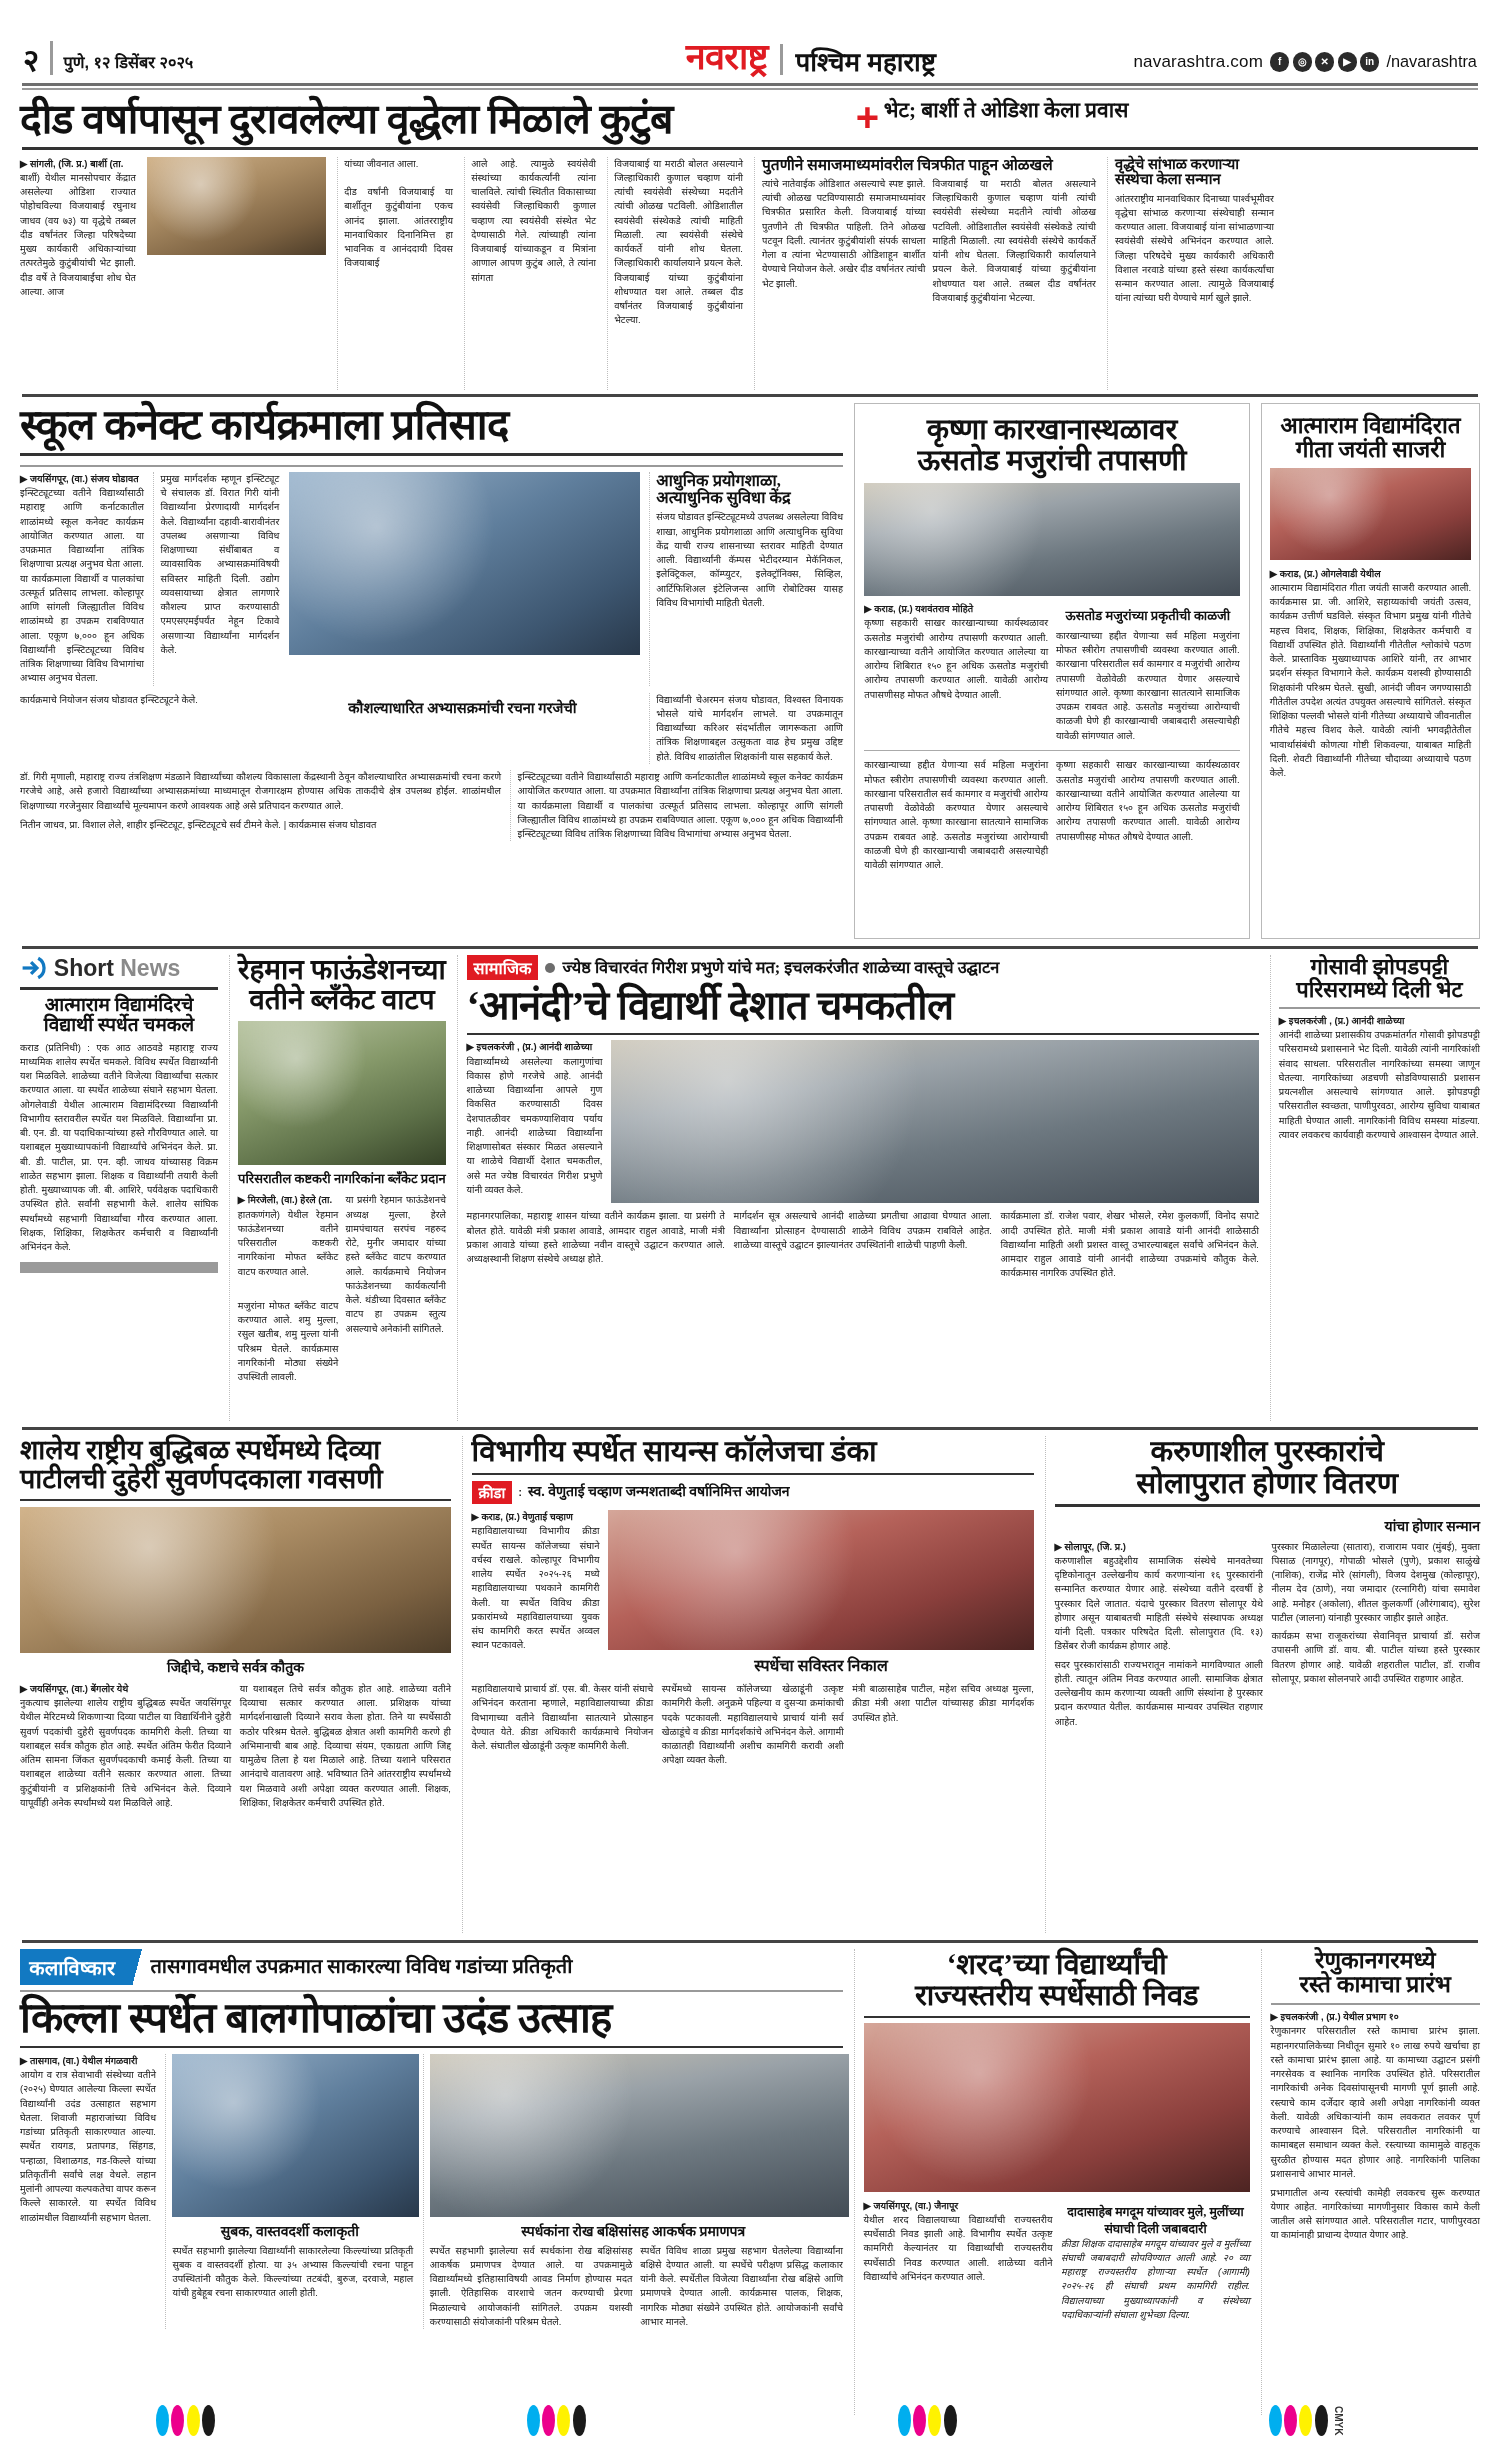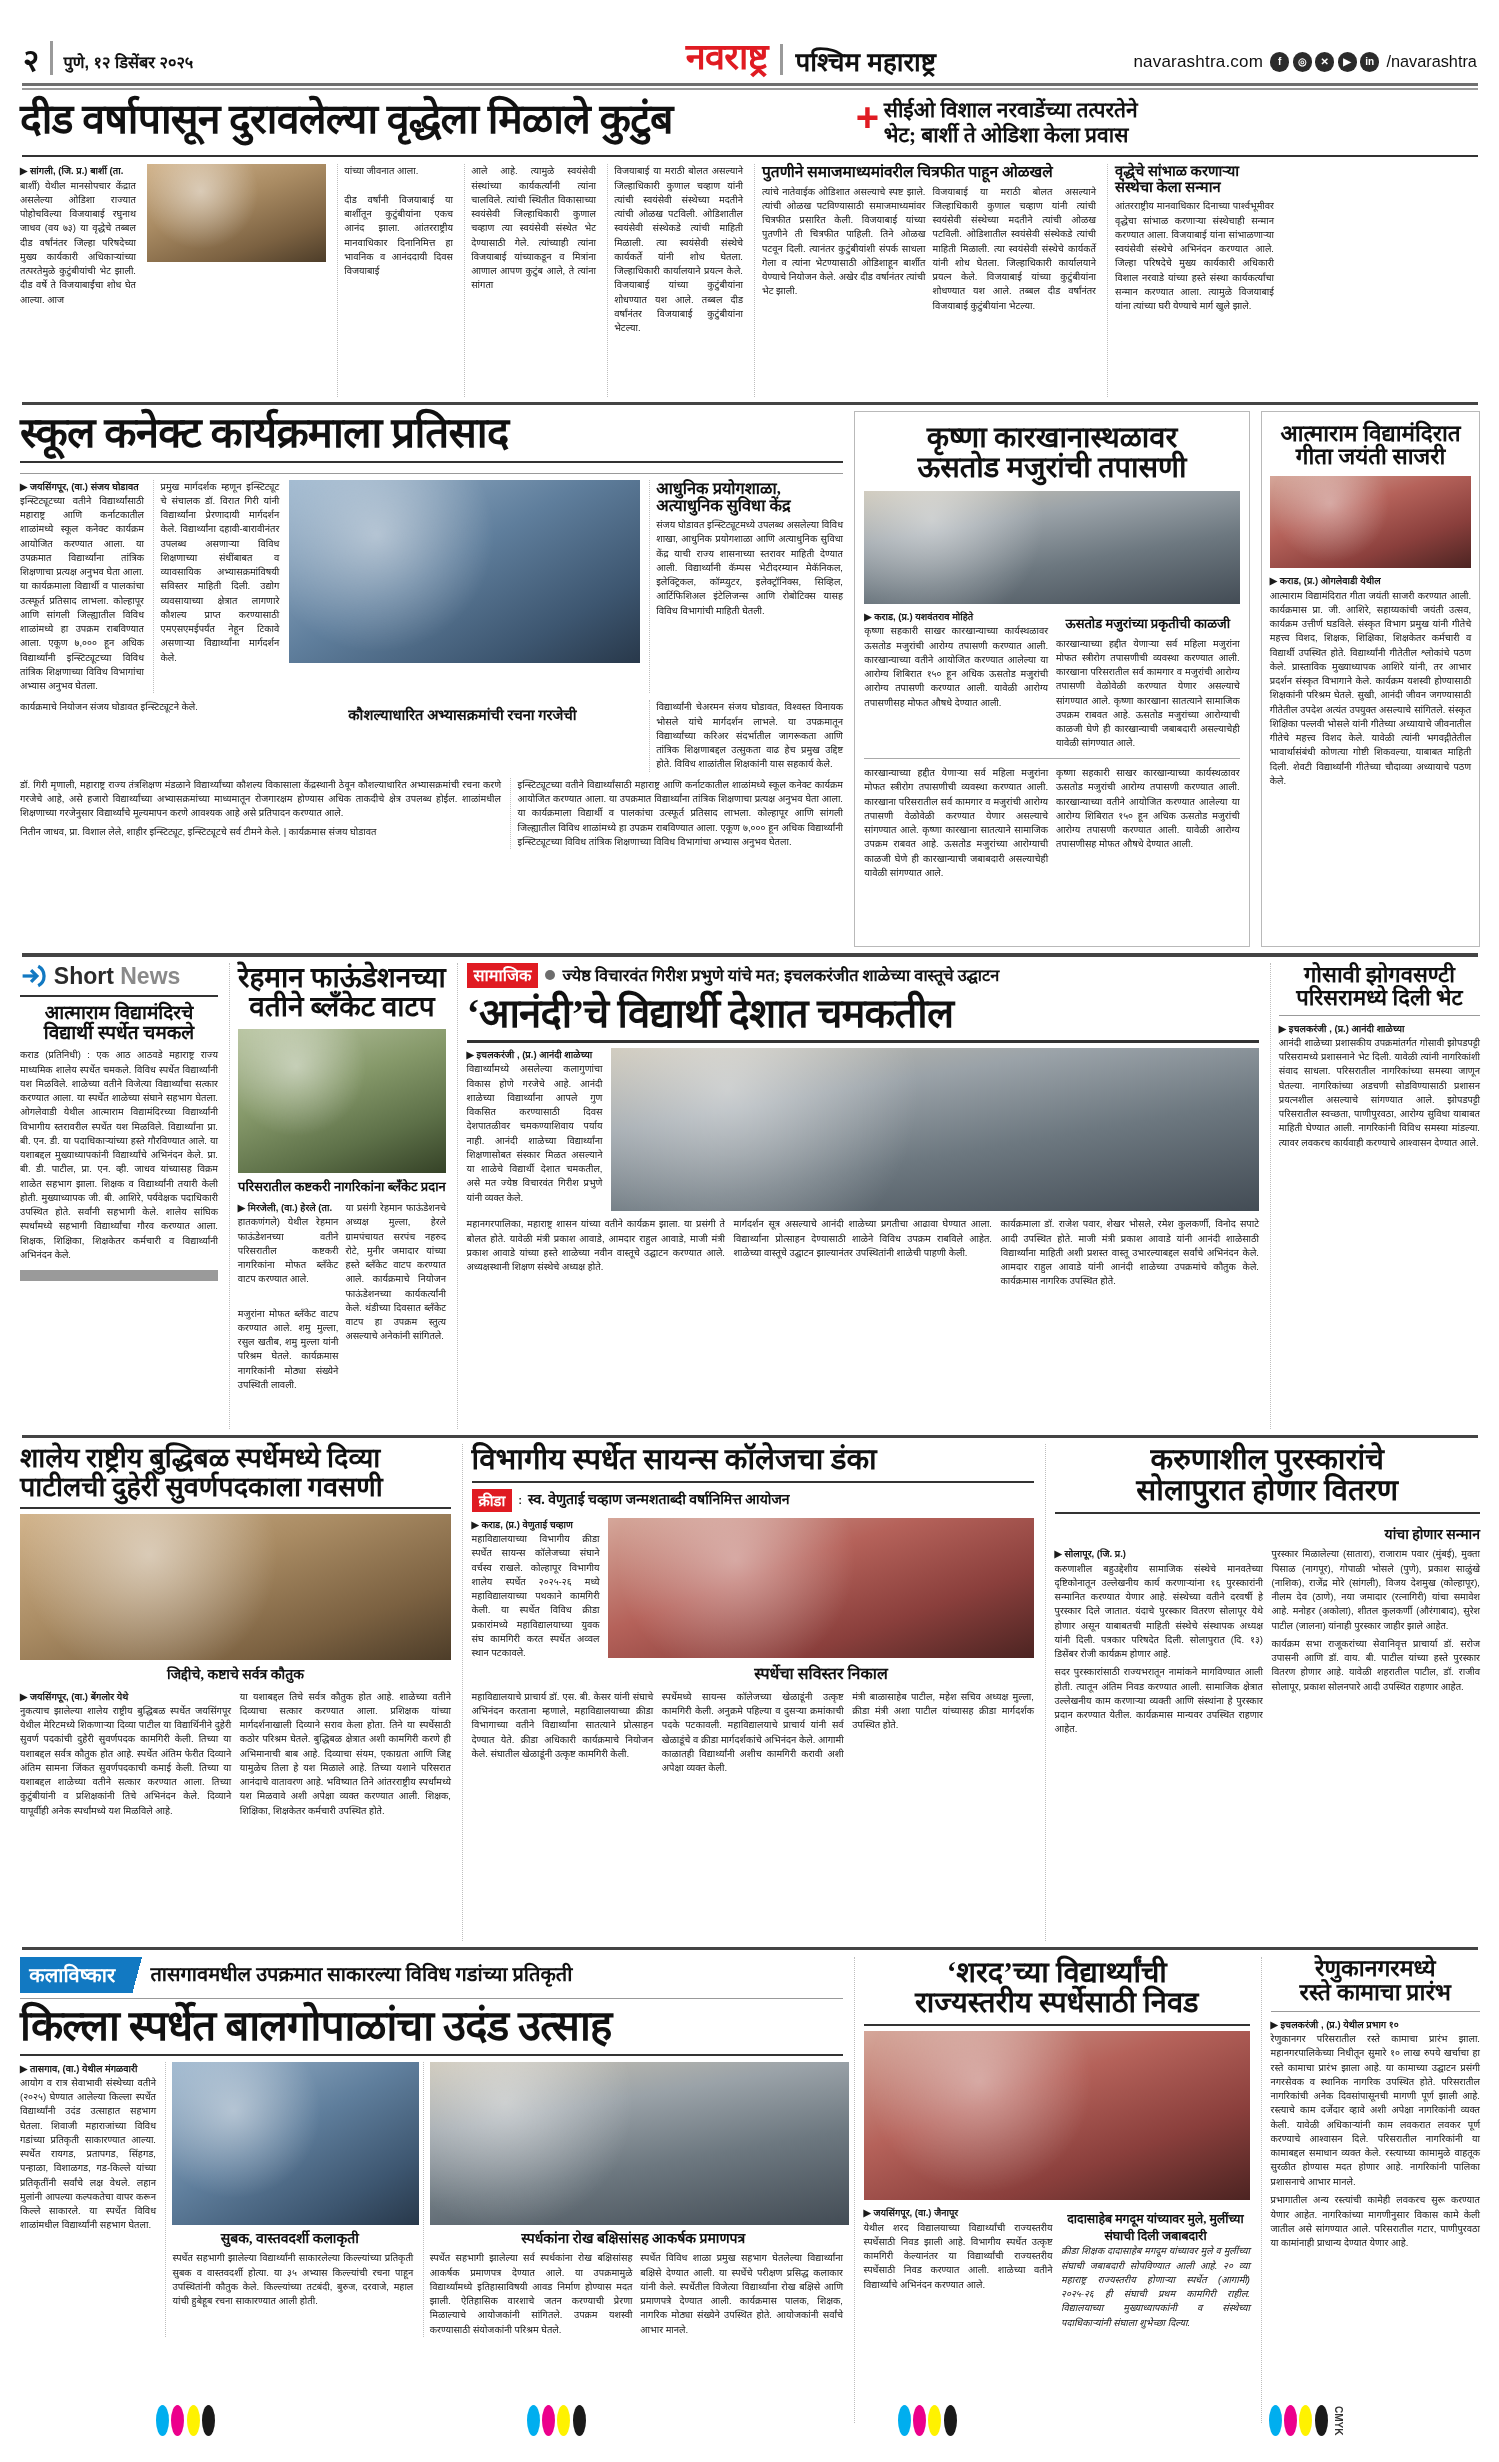--- a/index.html
+++ b/index.html
@@ -114,21 +114,20 @@
       <div class="handle">/navarashtra</div>
     </div>
   </div>
   <div class="rule-thick"></div>
   <div class="rule-thin"></div>
 
   <div style="display:flex;align-items:flex-start;gap:4.7px;margin-top:7.8px;">
     <div class="hl" style="font-size:41px;flex:0 0 831px;letter-spacing:-0.8px;">दीड वर्षापासून दुरावलेल्या वृद्धेला मिळाले कुटुंब</div>
     <div style="color:#e01b22;font-size:40px;font-weight:900;line-height:.9;margin-top:1.6px;">+</div>
     <div style="flex:1;font-family:'Liberation Serif',serif;font-weight:900;font-size:21px;line-height:1.22;">
-      <div>सीईओ विशाल नरवाडेंच्या तत्परतेने</div>
       <div>भेट; बार्शी ते ओडिशा केला प्रवास</div>
     </div>
   </div>
   <div style="height:2.3px;background:#333;margin:6.2px 1.6px 0 1.6px;"></div>
 
   <div class="cols" style="margin-top:7px;height:233px;">
     <div class="c col" style="flex:0 0 116px;">
       <div class="body-txt byline">▶ सांगली, (जि. प्र.) बार्शी (ता.</div>
       <div class="body-txt">बार्शी) येथील मानसोपचार केंद्रात असलेल्या ओडिशा राज्यात पोहोचविल्या विजयाबाई रघुनाथ जाधव (वय ७३) या वृद्धेचे तब्बल दीड वर्षांनंतर जिल्हा परिषदेच्या मुख्य कार्यकारी अधिकाऱ्यांच्या तत्परतेमुळे कुटुंबीयांची भेट झाली. दीड वर्षे ते विजयाबाईंचा शोध घेत आल्या. आज</div>
     </div>
@@ -293,21 +292,21 @@
         </div>
       </div>
       <div style="display:flex;gap:8.5px;margin-top:6.2px;">
         <div class="body-txt" style="flex:1;">महानगरपालिका, महाराष्ट्र शासन यांच्या वतीने कार्यक्रम झाला. या प्रसंगी ते बोलत होते. यावेळी मंत्री प्रकाश आवाडे, आमदार राहुल आवाडे, माजी मंत्री प्रकाश आवाडे यांच्या हस्ते शाळेच्या नवीन वास्तूचे उद्घाटन करण्यात आले. अध्यक्षस्थानी शिक्षण संस्थेचे अध्यक्ष होते.</div>
         <div class="body-txt" style="flex:1;">मार्गदर्शन सूत्र असल्याचे आनंदी शाळेच्या प्रगतीचा आढावा घेण्यात आला. विद्यार्थ्यांना प्रोत्साहन देण्यासाठी शाळेने विविध उपक्रम राबविले आहेत. शाळेच्या वास्तूचे उद्घाटन झाल्यानंतर उपस्थितांनी शाळेची पाहणी केली.</div>
         <div class="body-txt" style="flex:1;">कार्यक्रमाला डॉ. राजेश पवार, शेखर भोसले, रमेश कुलकर्णी, विनोद सपाटे आदी उपस्थित होते. माजी मंत्री प्रकाश आवाडे यांनी आनंदी शाळेसाठी विद्यार्थ्यांना माहिती अशी प्रशस्त वास्तू उभारल्याबद्दल सर्वांचे अभिनंदन केले. आमदार राहुल आवाडे यांनी आनंदी शाळेच्या उपक्रमांचे कौतुक केले. कार्यक्रमास नागरिक उपस्थित होते.</div>
       </div>
     </div>
 
     <div style="flex:0 0 210px;border-left:1.6px dotted #bdbdbd;padding-left:7.8px;" class="col">
-      <div class="hl" style="font-size:22px;text-align:center;">गोसावी झोगवसण्टी</div>
+      <div class="hl" style="font-size:22px;text-align:center;">गोसावी झोपडपट्टी</div>
       <div class="hl" style="font-size:22px;text-align:center;">परिसरामध्ये दिली भेट</div>
       <div style="height:1.6px;background:#999;margin:5.4px 0;"></div>
       <div class="body-txt byline">▶ इचलकरंजी , (प्र.) आनंदी शाळेच्या</div>
       <div class="body-txt">आनंदी शाळेच्या प्रशासकीय उपक्रमांतर्गत गोसावी झोपडपट्टी परिसरामध्ये प्रशासनाने भेट दिली. यावेळी त्यांनी नागरिकांशी संवाद साधला. परिसरातील नागरिकांच्या समस्या जाणून घेतल्या. नागरिकांच्या अडचणी सोडविण्यासाठी प्रशासन प्रयत्नशील असल्याचे सांगण्यात आले. झोपडपट्टी परिसरातील स्वच्छता, पाणीपुरवठा, आरोग्य सुविधा याबाबत माहिती घेण्यात आली. नागरिकांनी विविध समस्या मांडल्या. त्यावर लवकरच कार्यवाही करण्याचे आश्वासन देण्यात आले.</div>
     </div>
   </div>
 
   <div style="height:3.1px;background:#444;margin:6.2px 1.6px;"></div>
 
   <div style="display:flex;gap:11px;margin-top:4.7px;height:497px;">

